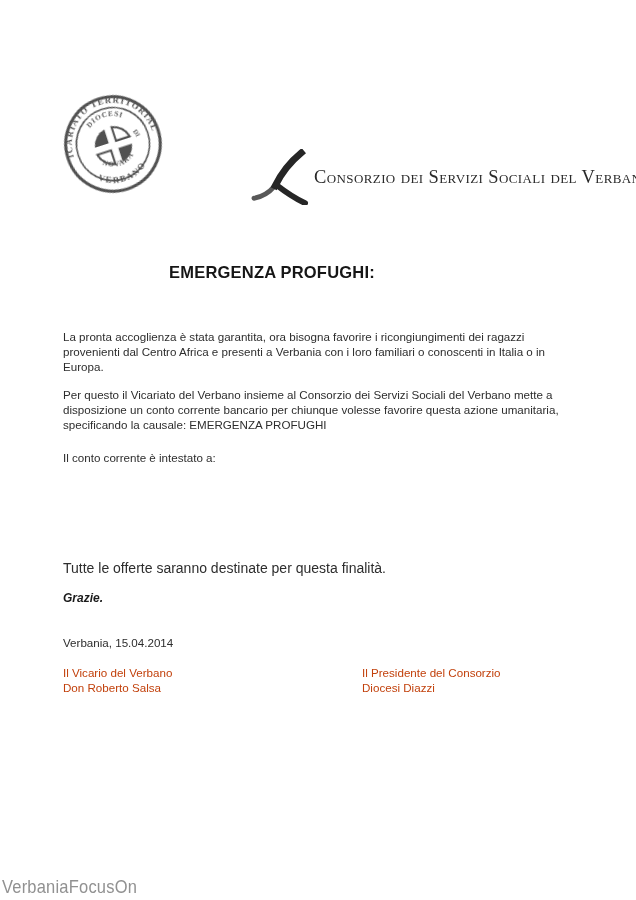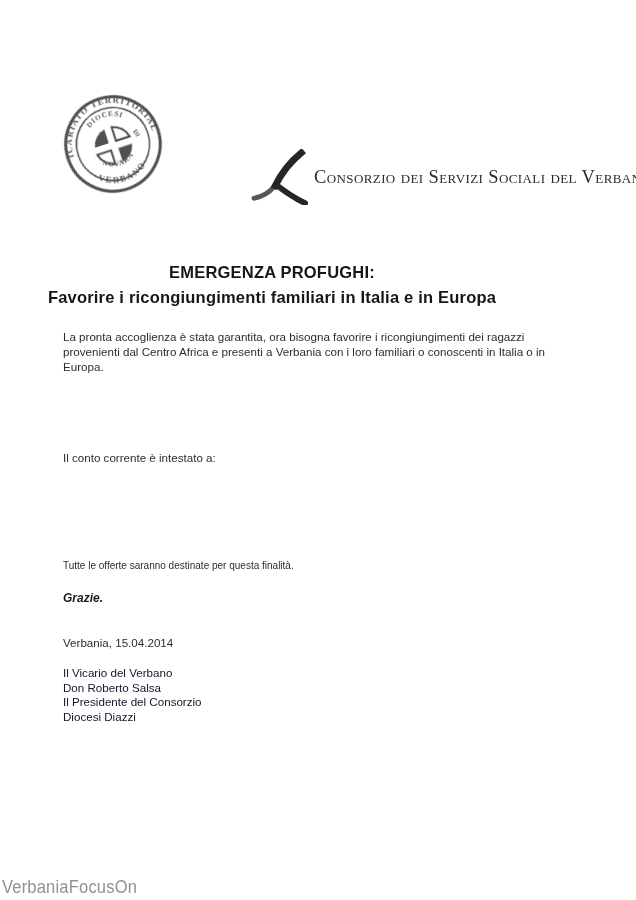--- a/index.html
+++ b/index.html
@@ -38,25 +38,25 @@
 
   .blk-p1{position:absolute;left:63px;top:329px;width:520px;font-size:11.6px;line-height:15px;color:#2d2d2d;}
   .blk-p2{position:absolute;left:63px;top:387px;width:520px;font-size:11.6px;line-height:15px;color:#2d2d2d;}
   .blk-intro{position:absolute;left:63px;top:451px;width:520px;font-size:11.6px;color:#2d2d2d;}
   .blk-account{position:absolute;left:63px;top:481px;width:520px;color:#141414;}
   .acct-holder{font-size:13.8px;font-weight:bold;line-height:18px;}
   .acct-iban{line-height:19px;white-space:pre;}
   .iban-label{font-size:12.6px;font-weight:bold;}
   .iban-value{font-size:14.6px;font-weight:bold;letter-spacing:.3px;}
   .acct-causale{font-size:13.8px;font-weight:bold;line-height:18px;letter-spacing:.2px;}
-  .blk-closing{position:absolute;left:63px;top:560px;width:520px;font-size:10px;color:#2d2d2d;}
+  .blk-closing{position:absolute;left:63px;top:560px;width:520px;font-size:14px;color:#2d2d2d;}
   .blk-thanks{position:absolute;left:63px;top:591px;width:520px;font-size:12px;font-weight:bold;color:#1b1b1b;font-style:italic;}
   .blk-date{position:absolute;left:63px;top:628px;width:520px;font-size:11.6px;color:#2d2d2d;margin-top:8px;}
 
-  .signatures{position:absolute;left:63px;top:666px;width:520px;display:flex;color:#0f172a;flex-direction:column;}
+  .signatures{position:absolute;left:63px;top:666px;width:520px;display:flex;color:#c2410c;}
   .sig{font-size:11.6px;line-height:14.5px;}
   .sig-left{width:299px;flex:0 0 auto;}
   .sig-right{flex:1;}
 
   .watermark{
     position:absolute;left:2px;top:877px;
     font-size:16.5px;color:#919191;letter-spacing:.2px;
     transform:scaleY(1.08);transform-origin:left top;
   }
 
@@ -101,25 +101,25 @@
     <svg class="brand-glyph" viewBox="0 0 62 58" aria-hidden="true">
       <path d="M 4,51 C 12,50 19,46 26,38" fill="none" stroke="#4a4a4a" stroke-width="5" stroke-linecap="round"></path>
       <path d="M 26,38 C 32,26 42,13 53,4" fill="none" stroke="#141414" stroke-width="7" stroke-linecap="square"></path>
       <path d="M 27,37 C 36,44 46,51 57,56" fill="none" stroke="#141414" stroke-width="6" stroke-linecap="round"></path>
     </svg>
     <div class="brand-name">Consorzio dei Servizi Sociali del Verbano</div>
   </div>
 
   <div class="title">
     <div>EMERGENZA PROFUGHI:</div>
-    <div>Favorire i ricongiungimenti familiari in Italia e in Europa</div>
   </div>
 
   <div class="blk-p1">La pronta accoglienza è stata garantita, ora bisogna favorire i ricongiungimenti dei ragazzi provenienti dal Centro Africa e presenti a Verbania con i loro familiari o conoscenti in Italia o in Europa.</div>
 
+  <div class="blk-p2">Per questo il Vicariato del Verbano insieme al Consorzio dei Servizi Sociali del Verbano mette a disposizione un conto corrente bancario per chiunque volesse favorire questa azione umanitaria, specificando la causale: EMERGENZA PROFUGHI</div>
 
   <div class="blk-intro">Il conto corrente è intestato a:</div>
 
 
   <div class="blk-closing">Tutte le offerte saranno destinate per questa finalità.</div>
 
   <div class="blk-thanks">Grazie.</div>
 
   <div class="blk-date">Verbania, 15.04.2014</div>
 

